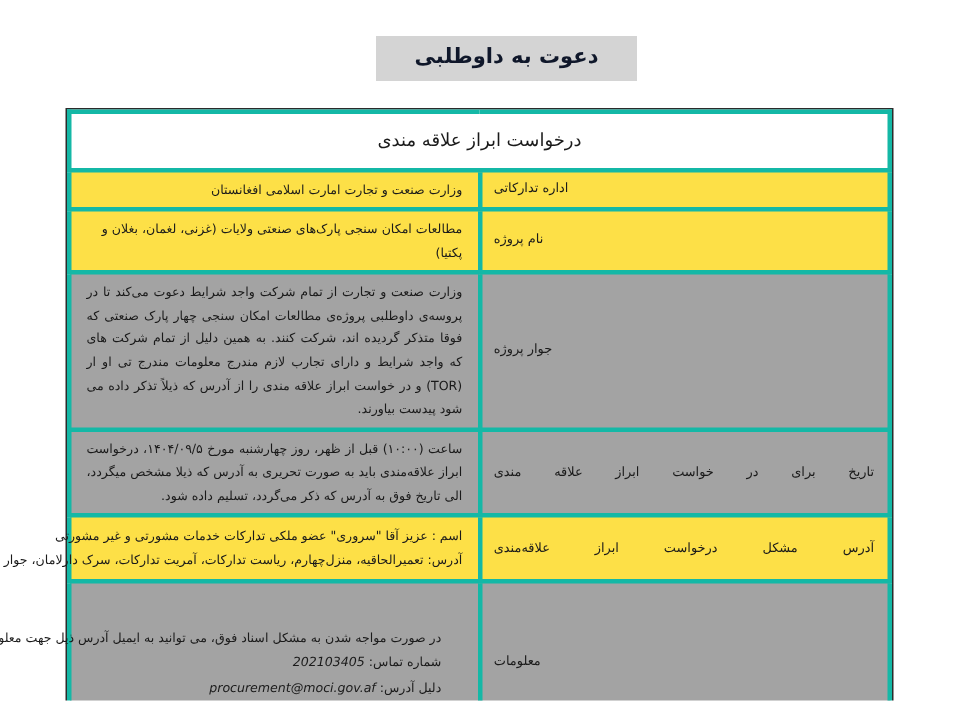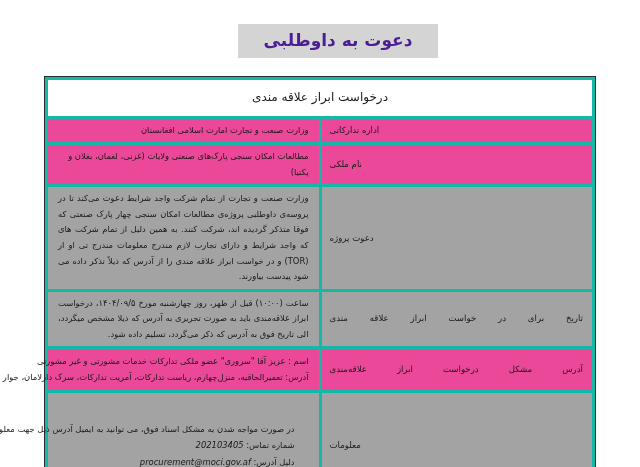--- a/index.html
+++ b/index.html
@@ -20,22 +20,22 @@
   
   .title-wrap {
     width: 100%;
     text-align: center;
     padding-top: 24px;
     padding-bottom: 10px;
   }
   .doc-title {
     display: inline-block;
     background: #d4d4d4;
-    color: #4c1d95;
-    font-size: 17px;
+    color: #0f172a;
+    font-size: 14px;
     font-weight: bold;
     letter-spacing: 0;
     padding: 5px 26px 6px 26px;
     line-height: 1.35;
     direction: rtl;
     margin-left: 36px;
   }
 
   
   .table-outer {
@@ -81,21 +81,21 @@
   .value-col {
     text-align: right;
     padding-right: 10px !important;
     padding-left: 10px !important;
   }
   .value-col.justified {
     text-align: justify;
     text-align-last: right;
   }
   .row-tint > td {
-    background: #ec4899;
+    background: #fde047;
   }
   .row-plain > td {
     background: #a3a3a3;
   }
   .tall-1 { height: 60px; }
   .tall-2 { height: 44px; }
   .tall-3 { height: 44px; }
   .tall-4 { height: 108px; }
 
   .info-block {
@@ -125,26 +125,26 @@
       <tr>
         <td class="hdr-cell" colspan="2">درخواست ابراز علاقه مندی</td>
       </tr>
 
       <tr class="row-tint">
         <td class="label-col">اداره تدارکاتی</td>
         <td class="value-col">وزارت صنعت و تجارت  امارت اسلامی افغانستان</td>
       </tr>
 
       <tr class="row-tint">
-        <td class="label-col">نام ملکی</td>
+        <td class="label-col">نام پروژه</td>
         <td class="value-col">مطالعات امکان سنجی پارک‌های صنعتی ولایات (غزنی، لغمان، بغلان و پکتیا)</td>
       </tr>
 
       <tr class="row-plain tall-1">
-        <td class="label-col">دعوت پروژه</td>
+        <td class="label-col">جوار پروژه</td>
         <td class="value-col justified">وزارت صنعت و تجارت از تمام شرکت واجد شرایط دعوت می‌کند تا در پروسه‌ی داوطلبی پروژه‌ی مطالعات امکان سنجی چهار پارک صنعتی که فوقا متذکر گردیده اند، شرکت کنند. به همین دلیل از تمام شرکت های که واجد شرایط و دارای تجارب لازم مندرج معلومات مندرج تی او ار (TOR) و در خواست ابراز علاقه مندی را از آدرس که ذیلاً تذکر داده می شود پیدست بیاورند.</td>
       </tr>
 
       <tr class="row-plain tall-2">
         <td class="label-col justify">تاریخ برای در خواست ابراز علاقه مندی</td>
         <td class="value-col justified">ساعت (۱۰:۰۰) قبل از ظهر، روز چهارشنبه مورخ ۱۴۰۴/۰۹/۵،  درخواست ابراز علاقه‌مندی باید به صورت تحریری به آدرس که ذیلا مشخص میگردد، الی تاریخ فوق به  آدرس که ذکر می‌گردد، تسلیم داده شود.</td>
       </tr>
 
       <tr class="row-tint tall-3">
         <td class="label-col justify">آدرس مشکل درخواست ابراز علاقه‌مندی</td>

